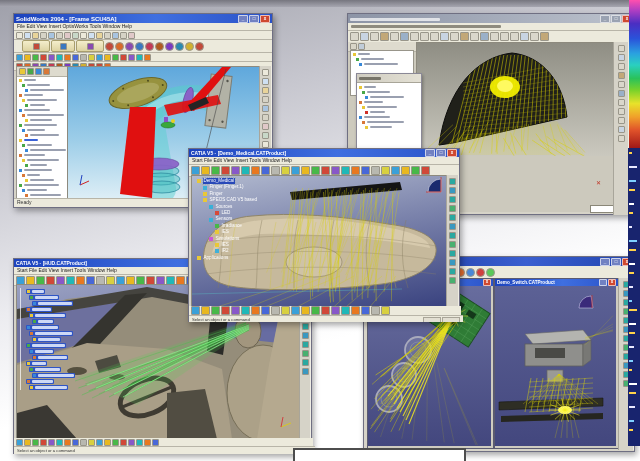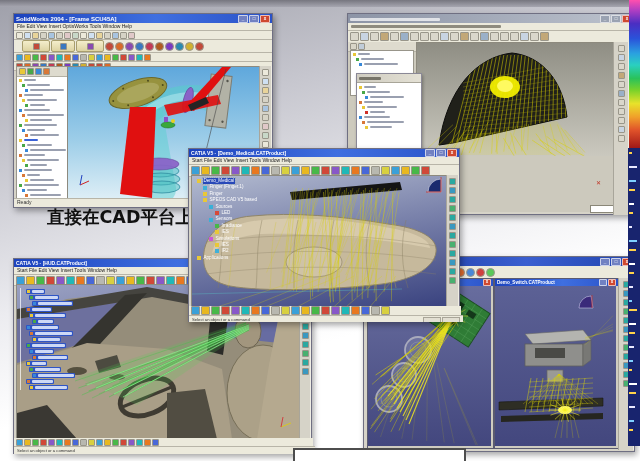--- a/index.html
+++ b/index.html
@@ -79,21 +79,20 @@
     <span style="position: absolute; left: 1px; top: 198px; width: 5px; height: 2px; background: rgb(232, 232, 255);"></span>
     <span style="position: absolute; left: 1px; top: 212px; width: 4px; height: 2px; background: rgb(127, 208, 255);"></span>
     <span style="position: absolute; left: 1px; top: 221px; width: 3px; height: 2px; background: rgb(255, 210, 74);"></span>
     <span style="position: absolute; left: 1px; top: 235px; width: 8px; height: 2px; background: rgb(255, 255, 255);"></span>
     <span style="position: absolute; left: 1px; top: 244px; width: 7px; height: 2px; background: rgb(255, 210, 74);"></span>
     <span style="position: absolute; left: 1px; top: 258px; width: 6px; height: 2px; background: rgb(232, 232, 255);"></span>
     <span style="position: absolute; left: 1px; top: 272px; width: 5px; height: 2px; background: rgb(127, 208, 255);"></span>
     <span style="position: absolute; left: 1px; top: 281px; width: 4px; height: 2px; background: rgb(255, 210, 74);"></span>
   </div>
 <div class="caption">
-  <div>直接在CAD平台上</div>
 </div>
 
 <div class="win" style="left:347px;top:13px;width:286px;height:200px;z-index:10">
   <div class="tb inactive" style="height:9px">
     <div class="t"><span style="display:inline-block;width:90px;height:3px;background:rgba(255,255,255,.7);border-radius:1px"></span></div>
     <div class="winbtns">
       <div class="wbtn" style="background:#9aa2b2">_</div>
       <div class="wbtn" style="background:#9aa2b2">□</div>
       <div class="wbtn close">x</div>
     </div>

